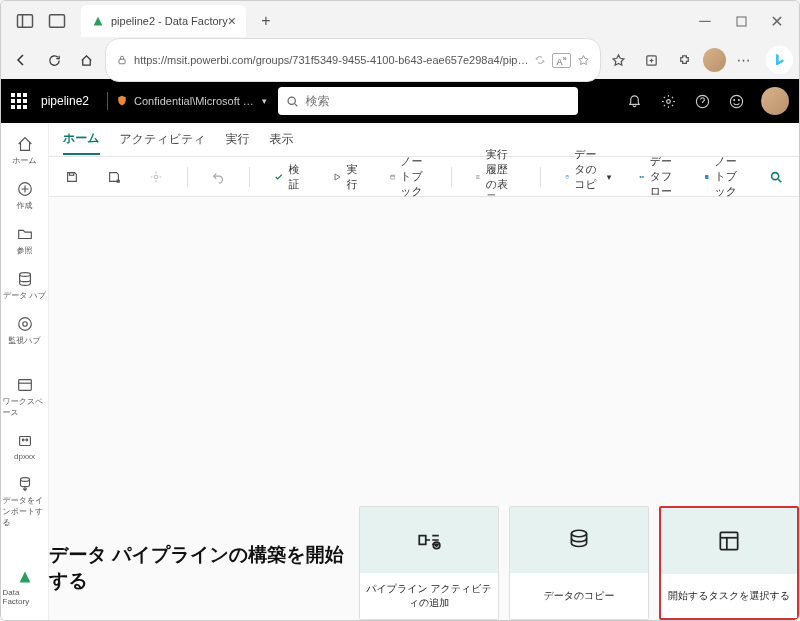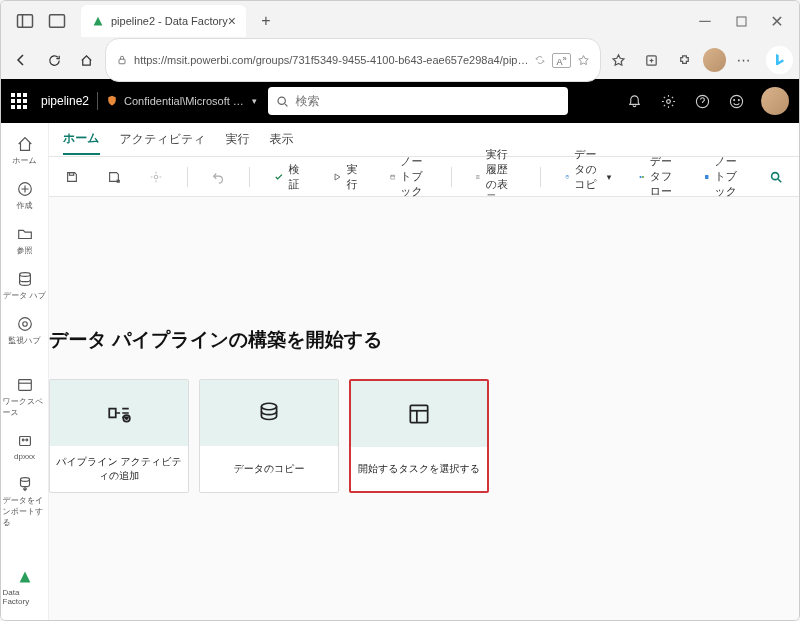--- a/index.html
+++ b/index.html
@@ -14,21 +14,21 @@
 .wctrl div{width:36px;height:30px;display:flex;align-items:center;justify-content:center;color:#666}
 .addrbar{height:38px;background:#f3f3f3;display:flex;align-items:center;padding:0 6px;gap:4px}
 .abtn{width:30px;height:30px;display:flex;align-items:center;justify-content:center;color:#555;border-radius:4px}
 .url{flex:1;height:44px;background:#fff;border:1px solid #ddd;border-radius:14px;display:flex;align-items:center;padding:0 10px;font-size:11px;color:#555;gap:6px}
 .url .txt{flex:1;white-space:nowrap;overflow:hidden;text-overflow:ellipsis}
 .avatar{width:24px;height:24px;border-radius:50%;background:linear-gradient(135deg,#d9b38c,#b8916b)}
 .bing{width:28px;height:28px;border-radius:50%;background:#fff;display:flex;align-items:center;justify-content:center;margin-left:4px}
 .appbar{height:44px;background:#000;color:#fff;display:flex;align-items:center;padding:0 10px;font-size:12px}
 .waffle{width:16px;height:16px;display:grid;grid-template-columns:repeat(3,4px);grid-template-rows:repeat(3,4px);gap:2px;margin-right:14px}
 .waffle i{background:#fff}
-.pname{}
+.pname{margin-right:10px}
 .vbar{width:1px;height:18px;background:#555;margin:0 8px}
 .sens{display:flex;align-items:center;gap:6px;font-size:11px;color:#ccc}
 .sens .sh{width:12px;height:14px}
 .search{margin-left:12px;flex:0 0 300px;height:28px;background:#fff;border-radius:4px;display:flex;align-items:center;padding:0 8px;gap:6px}
 .search input{border:none;outline:none;font-size:12px;flex:1}
 .appbar-r{margin-left:auto;display:flex;align-items:center;gap:16px;color:#ccc}
 .appbar-r .ai{width:18px;height:18px;display:flex;align-items:center;justify-content:center}
 .appbar-r .av2{width:28px;height:28px;border-radius:50%;background:linear-gradient(135deg,#d9b38c,#b8916b)}
 .workspace{position:absolute;top:122px;left:0;right:0;bottom:0;display:flex;background:#fff}
 .leftnav{width:48px;background:#fff;border-right:1px solid #eee;display:flex;flex-direction:column;align-items:center;padding-top:6px;font-size:8px;color:#555;gap:2px}
@@ -39,21 +39,21 @@
 .ln-gap{flex:1}
 .ln-bottom{margin-top:auto;margin-bottom:8px}
 .main{flex:1;display:flex;flex-direction:column}
 .ribtabs{height:34px;border-bottom:1px solid #e5e5e5;display:flex;align-items:center;padding:0 14px;gap:20px;font-size:12px;color:#444}
 .rt{padding:6px 0;cursor:pointer}
 .rt.active{color:#0f7b6c;border-bottom:2px solid #0f7b6c;font-weight:600}
 .toolbar{height:40px;border-bottom:1px solid #e5e5e5;display:flex;align-items:center;padding:0 10px;gap:16px;font-size:11px;color:#333}
 .tbtn{display:flex;align-items:center;gap:5px;padding:4px 6px;border-radius:3px;cursor:pointer}
 .tbtn svg{width:14px;height:14px}
 .tsep{width:1px;height:20px;background:#ddd;margin:0 2px}
-.canvas{flex:1;background:#fafafa;display:flex;flex-direction:column;align-items:flex-start;padding-top:130px}
+.canvas{flex:1;background:#fafafa;display:flex;flex-direction:row;align-items:flex-end;padding-top:130px}
 .ctitle{font-size:19px;font-weight:700;color:#111;margin-bottom:26px}
 .cards{display:flex;gap:10px}
 .card{width:140px;height:114px;border:1px solid #ddd;border-radius:2px;background:#fff;display:flex;flex-direction:column;overflow:hidden}
 .card.hl{border:2px solid #d13438}
 .ctop{height:66px;background:#e6f2ef;display:flex;align-items:center;justify-content:center}
 .ctop svg{width:26px;height:26px}
 .cbot{flex:1;display:flex;align-items:center;justify-content:center;font-size:10px;color:#222;padding:0 6px;text-align:center}
 .chev{font-size:9px;margin-left:2px}
 </style>
 </head>

